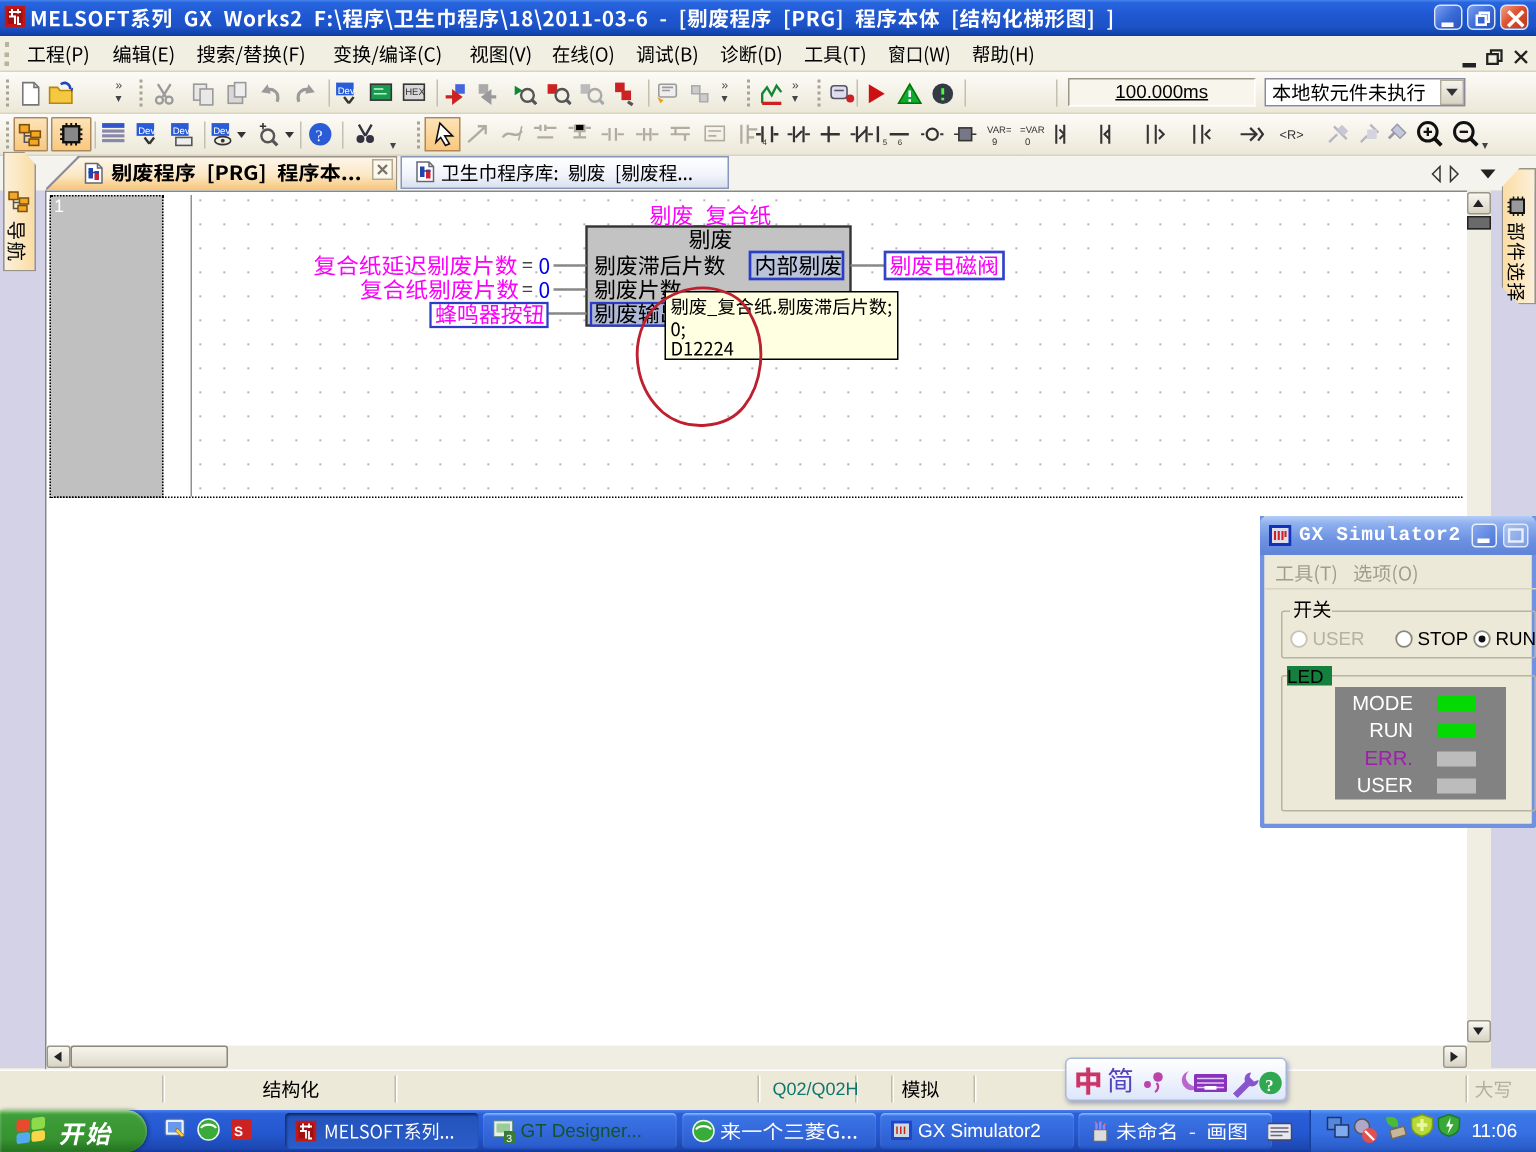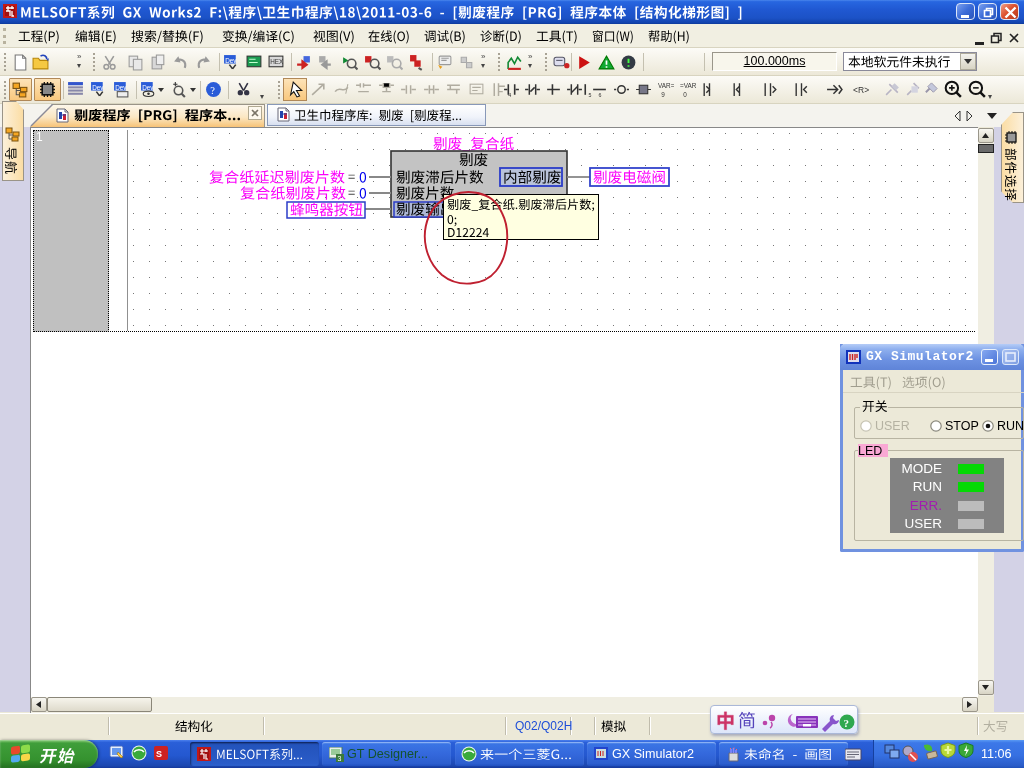--- a/index.html
+++ b/index.html
@@ -391,21 +391,21 @@
     </svg>
     <div style="position:absolute;left:978px;top:697px;width:16px;height:16px;background:#ece9d8;"></div>
     <div style="position:absolute;left:0px;top:713px;width:1024px;height:27px;background:#ece9d8;border-top:1px solid #fff;"></div>
     <div style="position:absolute;left:108px;top:717px;width:2px;height:18px;border-left:1px solid #c0bcac;border-right:1px solid #fff;"></div>
     <div style="position:absolute;left:263px;top:717px;width:2px;height:18px;border-left:1px solid #c0bcac;border-right:1px solid #fff;"></div>
     <div style="position:absolute;left:505px;top:717px;width:2px;height:18px;border-left:1px solid #c0bcac;border-right:1px solid #fff;"></div>
     <div style="position:absolute;left:570px;top:717px;width:2px;height:18px;border-left:1px solid #c0bcac;border-right:1px solid #fff;"></div>
     <div style="position:absolute;left:594px;top:717px;width:2px;height:18px;border-left:1px solid #c0bcac;border-right:1px solid #fff;"></div>
     <div style="position:absolute;left:649px;top:717px;width:2px;height:18px;border-left:1px solid #c0bcac;border-right:1px solid #fff;"></div>
     <div style="position:absolute;left:977px;top:717px;width:2px;height:18px;border-left:1px solid #c0bcac;border-right:1px solid #fff;"></div>
-    <div style="position:absolute;left:515px;top:719px;width:70px;height:14px;font:12px 'Liberation Sans',sans-serif;color:#1d4ed8;">Q02/Q02H</div>
+    <div style="position:absolute;left:515px;top:719px;width:70px;height:14px;font:12px 'Liberation Sans',sans-serif;color:#0f766e;">Q02/Q02H</div>
     <div style="position:absolute;left:710px;top:705px;width:148px;height:29px;background:linear-gradient(180deg,#ffffff,#dde6fa);border:1px solid #aab8d8;border-radius:4px;box-shadow:1px 2px 3px rgba(100,110,160,.5);"></div>
     <div style="position:absolute;left:840px;top:344px;width:184px;height:208px;background:#ece9d8;border:3px solid #7092e0;border-top:none;border-radius:0 0 2px 2px;"></div>
     <div style="position:absolute;left:840px;top:344px;width:184px;height:26px;background:linear-gradient(180deg,#b5ccf7 0%,#8fb0ee 20%,#6d92e2 60%,#5f84d8 100%);border-radius:5px 5px 0 0;"></div>
     <svg style="position:absolute;left:846px;top:350px;" width="15" height="14">
       <rect width="15" height="14" fill="#1133bb"></rect>
       <rect x="2" y="2" width="11" height="10" fill="#dde"></rect>
       <path d="M4 4v6M6.5 4v6M9 4v6M11 4v4" stroke="#cc2222" stroke-width="1.4"></path>
     </svg>
     <div style="position:absolute;left:866px;top:349px;width:120px;height:16px;font:bold 13px 'Liberation Mono',monospace;color:#fff;letter-spacing:0.5px;">GX Simulator2</div>
     <div style="position:absolute;left:981px;top:349px;width:17px;height:16px;background:linear-gradient(135deg,#86a8f0,#4a74d8);border:1px solid #e8f0fc;border-radius:3px;"></div>
@@ -414,21 +414,21 @@
     <svg style="position:absolute;left:1005px;top:352px;" width="11" height="10">
       <rect x="1" y="1" width="9" height="8" fill="none" stroke="#e8eefc" stroke-width="1.6"></rect>
     </svg>
     <div style="position:absolute;left:843px;top:392px;width:181px;height:1px;background:#d8d4c2;"></div>
     <div style="position:absolute;left:854px;top:407px;width:170px;height:32px;border:1px solid #b8b4a2;border-radius:2px;"></div>
     <div style="position:absolute;left:860px;top:399px;width:28px;height:14px;background:#ece9d8;"></div>
     <div style="position:absolute;left:875px;top:419px;width:50px;height:14px;font:12.5px 'Liberation Sans',sans-serif;color:#b5b2a2;">USER</div>
     <div style="position:absolute;left:945px;top:419px;width:40px;height:14px;font:12.5px 'Liberation Sans',sans-serif;color:#000;">STOP</div>
     <div style="position:absolute;left:997px;top:419px;width:32px;height:14px;font:12.5px 'Liberation Sans',sans-serif;color:#000;">RUN</div>
     <div style="position:absolute;left:854px;top:450px;width:170px;height:91px;border:1px solid #b8b4a2;border-radius:2px;"></div>
-    <div style="position:absolute;left:858px;top:444px;width:30px;height:13px;background:#f9a8d4;font:12.5px 'Liberation Sans',sans-serif;color:#000;">LED</div>
+    <div style="position:absolute;left:858px;top:444px;width:30px;height:13px;background:#15803d;font:12.5px 'Liberation Sans',sans-serif;color:#000;">LED</div>
     <div style="position:absolute;left:890px;top:458px;width:114px;height:75px;background:#828282;"></div>
     <div style="position:absolute;left:890px;top:461px;width:52px;height:15px;font:13.5px 'Liberation Sans',sans-serif;color:#fff;text-align:right;">MODE</div>
     <div style="position:absolute;left:958px;top:464px;width:26px;height:10px;background:#04d904;"></div>
     <div style="position:absolute;left:890px;top:479px;width:52px;height:15px;font:13.5px 'Liberation Sans',sans-serif;color:#fff;text-align:right;">RUN</div>
     <div style="position:absolute;left:958px;top:482px;width:26px;height:10px;background:#04d904;"></div>
     <div style="position:absolute;left:890px;top:498px;width:52px;height:15px;font:13.5px 'Liberation Sans',sans-serif;color:#a21caf;text-align:right;">ERR.</div>
     <div style="position:absolute;left:958px;top:501px;width:26px;height:10px;background:#bcbcbc;"></div>
     <div style="position:absolute;left:890px;top:516px;width:52px;height:15px;font:13.5px 'Liberation Sans',sans-serif;color:#fff;text-align:right;">USER</div>
     <div style="position:absolute;left:958px;top:519px;width:26px;height:10px;background:#bcbcbc;"></div>
     <div style="position:absolute;left:0px;top:740px;width:1024px;height:28px;background:linear-gradient(180deg,#4b80ee 0%,#2a5fd8 9%,#2458d0 55%,#1c47b0 92%,#15389a 100%);"></div>

